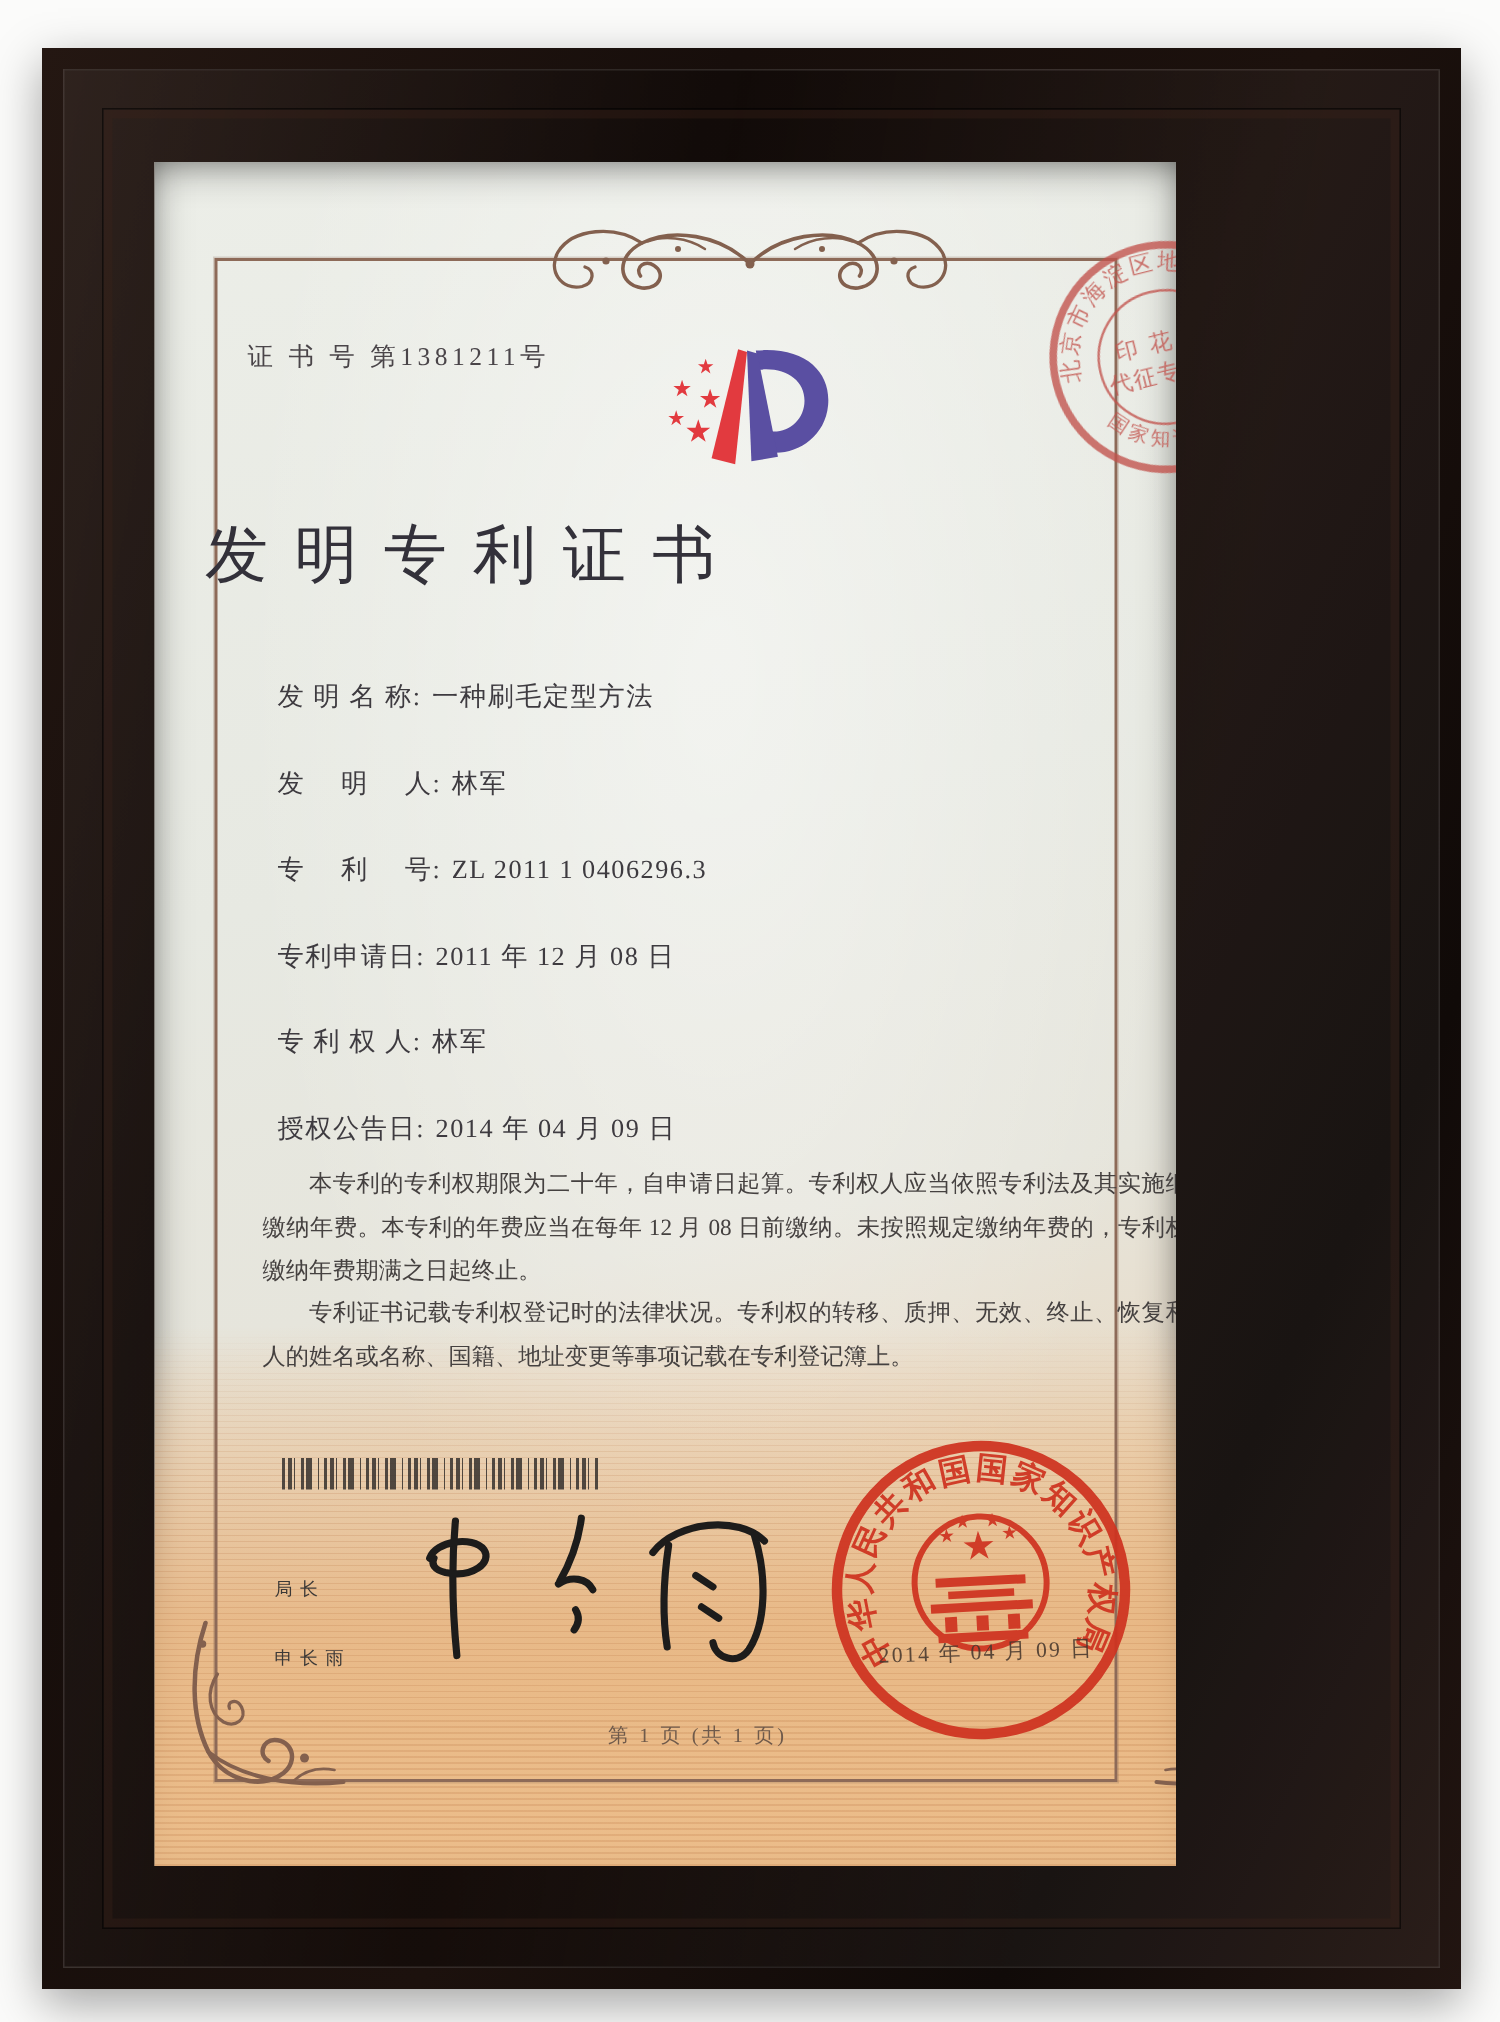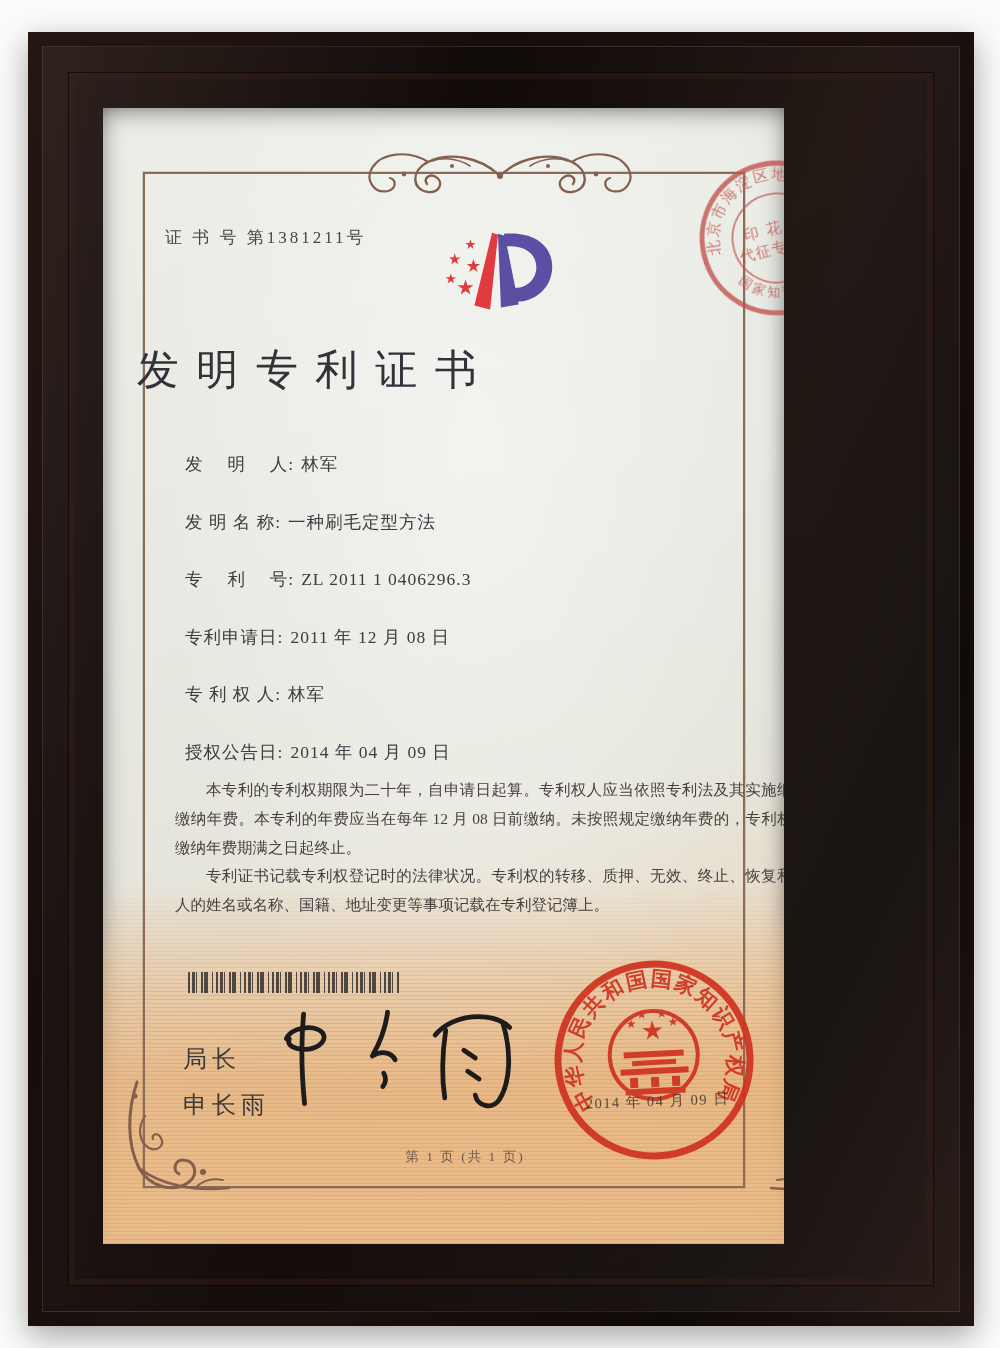--- a/index.html
+++ b/index.html
@@ -59,21 +59,21 @@
 
   .barcode { position:absolute; left:85px; top:864px; width:212px; height:21px; opacity:.82;
            background:repeating-linear-gradient(90deg,
              #2e2a28 0 2px, transparent 2px 4px,
              #2e2a28 4px 7px, transparent 7px 8px,
              #2e2a28 8px 9px, transparent 9px 13px,
              #2e2a28 13px 15px, transparent 15px 16px,
              #2e2a28 16px 20px, transparent 20px 24px,
              #2e2a28 24px 25px, transparent 25px 28px); }
 
-  .director { position:absolute; left:80px; top:928px; color:#3c3937; font-size:24px; letter-spacing:5px; line-height:46px; }
+  .director { position:absolute; left:80px; top:928px; color:#3c3937; font-size:12px; letter-spacing:5px; line-height:46px; }
   .signature { position:absolute; left:172px; top:888px; width:248px; height:120px; }
 
   .seal { position:absolute; left:446px; top:847px; width:210px; height:210px; transform:rotate(-3deg); opacity:.93; }
   .seal-date { position:absolute; left:452px; top:984px; width:205px; text-align:center;
            font-size:14.5px; color:rgba(70,55,45,.88); letter-spacing:1.5px; transform:rotate(-2deg); z-index:6; }
 
   .page-footer { position:absolute; left:262px; top:1040px; width:200px; text-align:center;
            font-size:13.5px; color:#6f5a4b; letter-spacing:2px; }
 
   svg text { font-family:"Liberation Serif", serif; }
@@ -155,24 +155,24 @@
         <textPath href="#taxBottomArc" startOffset="50%" text-anchor="middle">国家知识产权局</textPath>
       </text>
       <text x="85" y="80" text-anchor="middle" fill="#c2524c" font-size="15" letter-spacing="2">印 花 税</text>
       <text x="85" y="100" text-anchor="middle" fill="#c2524c" font-size="15" letter-spacing="1">代征专用章</text>
     </svg>
 
     <div class="title">发明专利证书</div>
 
     <div class="fields">
       <div class="field-row">
+        <span class="lbl">发 明 名 称:</span><span class="val">一种刷毛定型方法</span>
+      </div>
+      <div class="field-row">
         <span class="lbl">发　 明 　人:</span><span class="val">林军</span>
-      </div>
-      <div class="field-row">
-        <span class="lbl">发 明 名 称:</span><span class="val">一种刷毛定型方法</span>
       </div>
       <div class="field-row">
         <span class="lbl">专　 利 　号:</span><span class="val">ZL 2011 1 0406296.3</span>
       </div>
       <div class="field-row">
         <span class="lbl">专利申请日:</span><span class="val">2011 年 12 月 08 日</span>
       </div>
       <div class="field-row">
         <span class="lbl">专 利 权 人:</span><span class="val">林军</span>
       </div>

